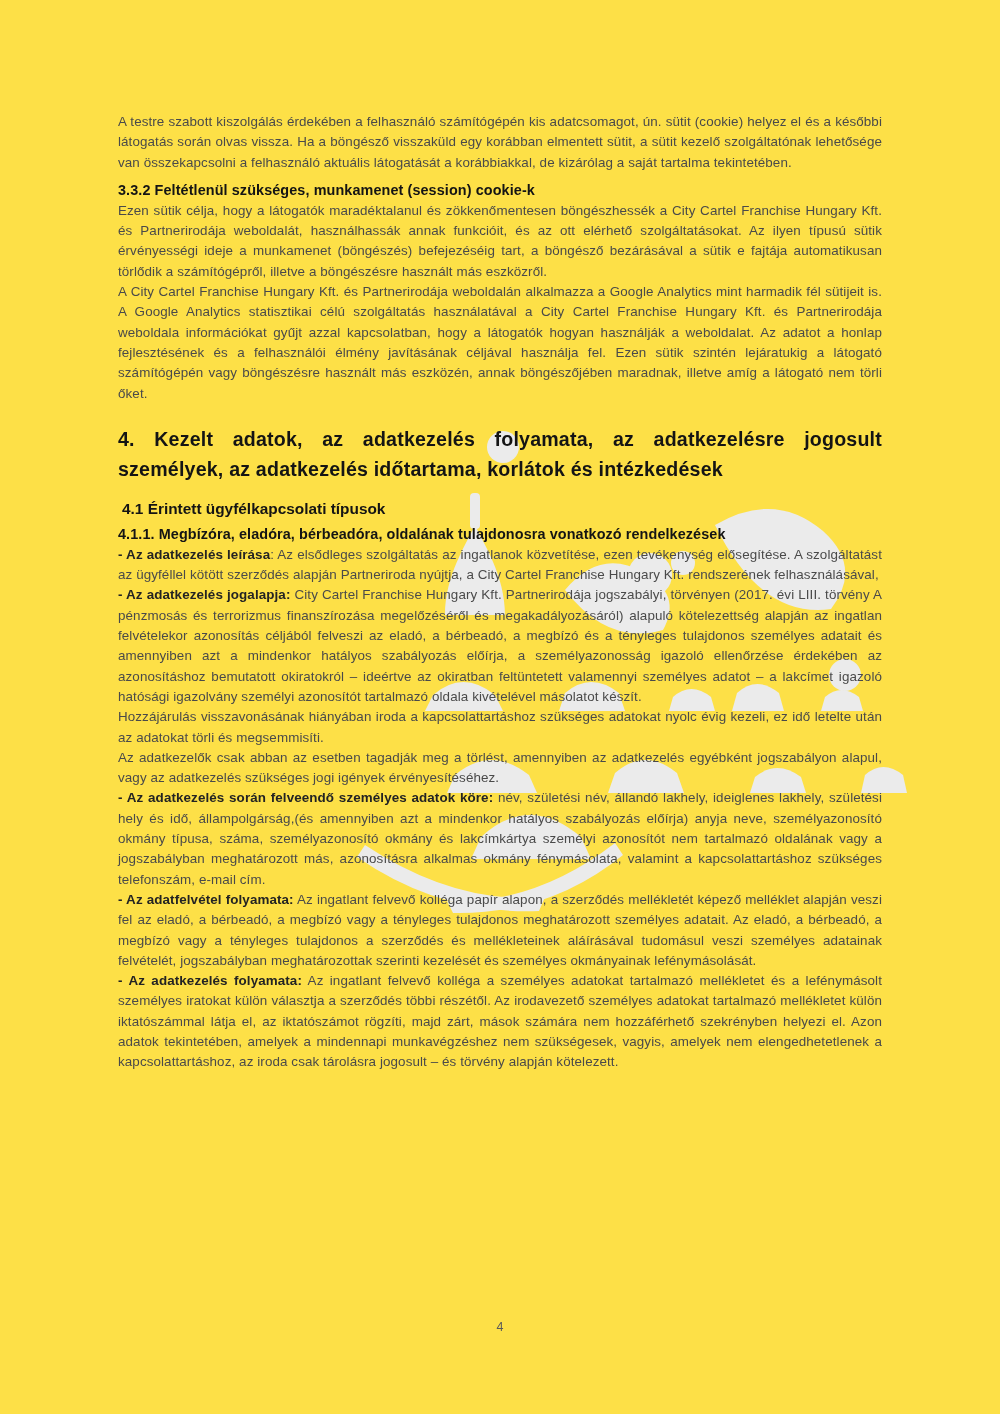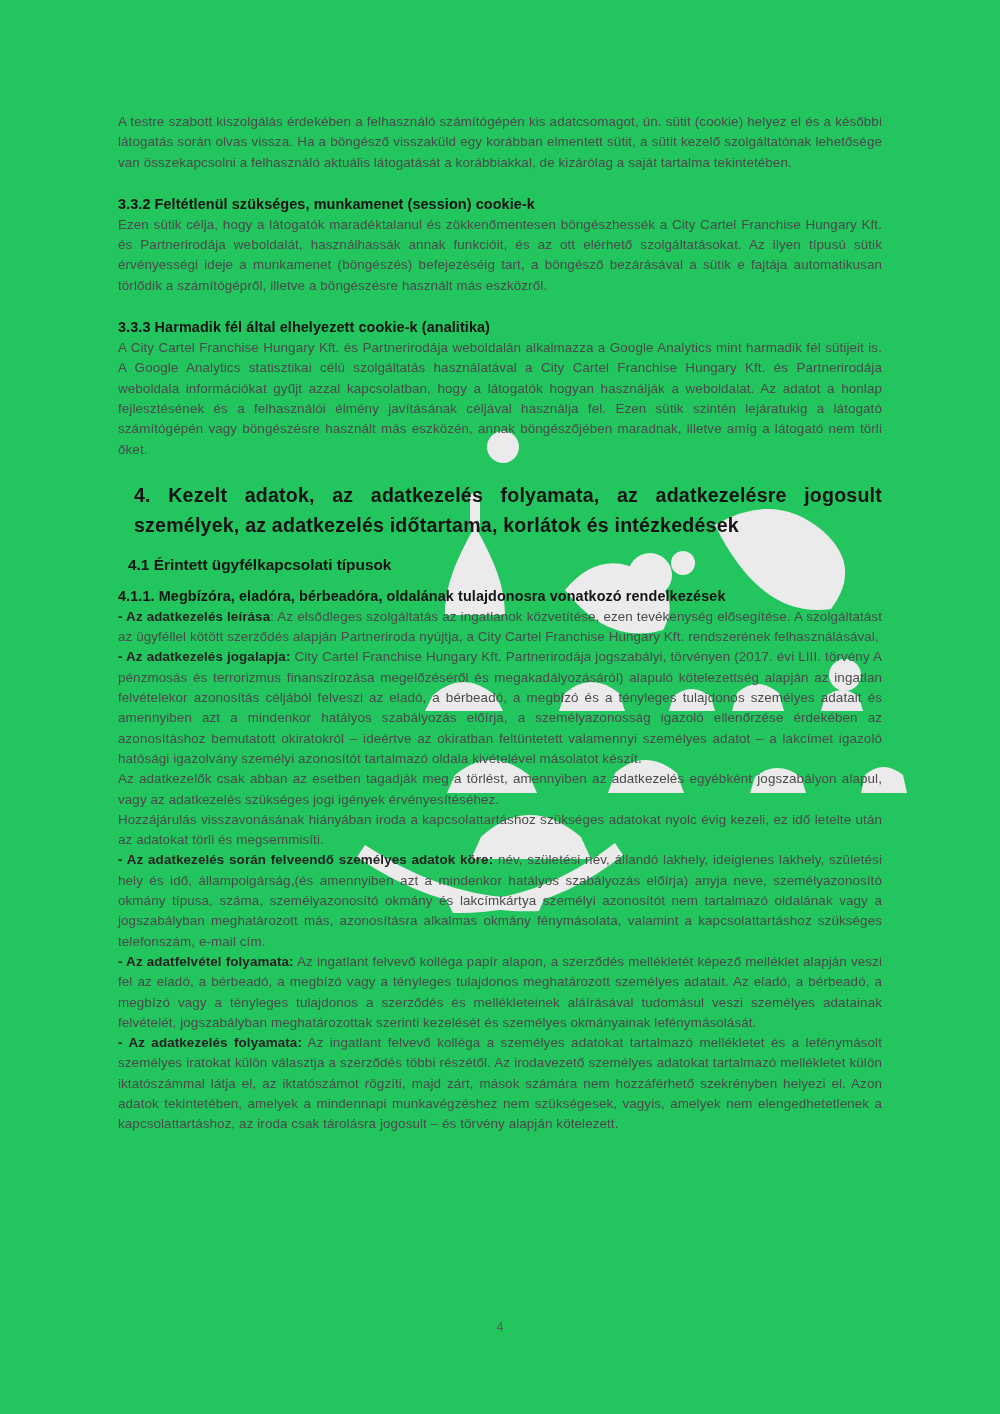--- a/index.html
+++ b/index.html
@@ -1,20 +1,20 @@
 <!DOCTYPE html>
 <html lang="hu"><head>
 <meta charset="utf-8">
 <style>
   html, body { margin: 0; padding: 0; background: #ffffff; }
   .page {
     position: relative;
     width: 1000px;
     height: 1414px;
-    background: #22c55e;
+    background: #fde047;
     overflow: hidden;
     font-family: "Liberation Sans", sans-serif;
   }
   .watermark {
     position: absolute;
     left: 285px;
     top: 375px;
     z-index: 0;
     pointer-events: none;
   }
@@ -33,32 +33,32 @@
   }
   .p .bold { font-weight: 700; color: #232323; }
   .h3, .h3b {
     margin: 0;
     font-size: 14.4px;
     line-height: 21px;
     font-weight: 700;
     color: #141414;
     letter-spacing: 0.1px;
   }
-  .h3 { margin-top: 21px; }
+  .h3 { margin-top: 7px; }
   .h1 {
-    margin: 20px 0 13px 16px;
+    margin: 20px 0 13px 0;
     font-size: 19.6px;
     line-height: 30px;
     font-weight: 800;
     color: #141414;
     text-align: justify;
     letter-spacing: 0.2px;
   }
   .h2 {
-    margin: 10px;
+    margin: 4px;
     font-size: 15.4px;
     line-height: 23px;
     font-weight: 700;
     color: #141414;
   }
   .footer {
     position: absolute;
     left: 0;
     right: 0;
     bottom: 80px;
@@ -101,29 +101,28 @@
 
       <path d="M80 470 q90 60 180 52 l-6 14 q-98 4 -182 -54 Z"></path>
       <path d="M330 468 q-80 62 -168 58 l6 12 q96 2 170 -58 Z"></path>
     </g>
   </svg>
 
   <div class="content">
       <p class="p"><span>A testre szabott kiszolgálás érdekében a felhasználó számítógépén kis adatcsomagot, ún. sütit (cookie) helyez el és a későbbi látogatás során olvas vissza. Ha a böngésző visszaküld egy korábban elmentett sütit, a sütit kezelő szolgáltatónak lehetősége van összekapcsolni a felhasználó aktuális látogatását a korábbiakkal, de kizárólag a saját tartalma tekintetében.</span></p>
       <div class="h3"><span>3.3.2 Feltétlenül szükséges, munkamenet (session) cookie-k</span></div>
       <p class="p"><span>Ezen sütik célja, hogy a látogatók maradéktalanul és zökkenőmentesen böngészhessék a City Cartel Franchise Hungary Kft. és Partnerirodája weboldalát, használhassák annak funkcióit, és az ott elérhető szolgáltatásokat. Az ilyen típusú sütik érvényességi ideje a munkamenet (böngészés) befejezéséig tart, a böngésző bezárásával a sütik e fajtája automatikusan törlődik a számítógépről, illetve a böngészésre használt más eszközről.</span></p>
-      <div class="h3"><span>3.3.3 Harmadik fél által elhelyezett cookie-k (analitika)</span></div>
       <p class="p"><span>A City Cartel Franchise Hungary Kft. és Partnerirodája weboldalán alkalmazza a Google Analytics mint harmadik fél sütijeit is. A  Google Analytics statisztikai célú szolgáltatás használatával a City Cartel Franchise Hungary Kft. és Partnerirodája weboldala információkat gyűjt azzal kapcsolatban, hogy a látogatók hogyan használják a weboldalat. Az adatot a honlap fejlesztésének és a felhasználói élmény javításának céljával használja fel. Ezen sütik szintén lejáratukig a látogató számítógépén vagy böngészésre használt más eszközén, annak böngészőjében maradnak, illetve amíg a látogató nem törli őket.</span></p>
       <div class="h1"><span>4. Kezelt adatok, az adatkezelés folyamata, az adatkezelésre jogosult személyek, az adatkezelés időtartama, korlátok és intézkedések</span></div>
       <div class="h2"><span>4.1 Érintett ügyfélkapcsolati típusok</span></div>
       <div class="h3b"><span>4.1.1.  Megbízóra, eladóra, bérbeadóra, oldalának tulajdonosra vonatkozó rendelkezések</span></div>
       <p class="p"><span class="bold">- Az adatkezelés leírása</span><span>: Az elsődleges szolgáltatás az ingatlanok közvetítése, ezen tevékenység elősegítése. A szolgáltatást az ügyféllel kötött szerződés alapján Partneriroda nyújtja, a City Cartel Franchise Hungary Kft. rendszerének felhasználásával,</span></p>
       <p class="p"><span class="bold">- Az adatkezelés jogalapja:</span><span> City Cartel Franchise Hungary Kft. Partnerirodája jogszabályi, törvényen (2017. évi LIII. törvény A pénzmosás és terrorizmus finanszírozása megelőzéséről és megakadályozásáról) alapuló kötelezettség alapján az ingatlan felvételekor azonosítás céljából felveszi az eladó, a bérbeadó, a megbízó és a tényleges tulajdonos személyes adatait és amennyiben azt a mindenkor hatályos szabályozás előírja, a személyazonosság igazoló ellenőrzése érdekében az azonosításhoz bemutatott okiratokról – ideértve az okiratban feltüntetett valamennyi személyes adatot – a lakcímet igazoló hatósági igazolvány személyi azonosítót tartalmazó oldala kivételével másolatot készít.</span></p>
+      <p class="p"><span>Hozzájárulás visszavonásának hiányában iroda a kapcsolattartáshoz szükséges adatokat nyolc évig kezeli, ez idő letelte után az adatokat törli és megsemmisíti.</span></p>
       <p class="p"><span>Az adatkezelők csak abban az esetben tagadják meg a törlést, amennyiben az adatkezelés egyébként jogszabályon alapul, vagy az adatkezelés szükséges jogi igények érvényesítéséhez.</span></p>
-      <p class="p"><span>Hozzájárulás visszavonásának hiányában iroda a kapcsolattartáshoz szükséges adatokat nyolc évig kezeli, ez idő letelte után az adatokat törli és megsemmisíti.</span></p>
       <p class="p"><span class="bold">- Az adatkezelés során felveendő személyes adatok köre:</span><span> név, születési név, állandó lakhely, ideiglenes lakhely, születési hely és idő, állampolgárság,(és amennyiben azt a mindenkor hatályos szabályozás előírja) anyja neve, személyazonosító okmány típusa, száma, személyazonosító okmány és lakcímkártya személyi azonosítót nem tartalmazó oldalának vagy a jogszabályban meghatározott más, azonosításra alkalmas okmány fénymásolata, valamint a kapcsolattartáshoz szükséges telefonszám, e-mail cím.</span></p>
       <p class="p"><span class="bold">- Az adatfelvétel folyamata:</span><span>  Az ingatlant felvevő kolléga papír alapon, a szerződés mellékletét képező melléklet alapján veszi fel az eladó, a bérbeadó, a megbízó vagy a tényleges tulajdonos meghatározott személyes adatait. Az eladó, a bérbeadó, a megbízó vagy a tényleges tulajdonos a szerződés és mellékleteinek aláírásával tudomásul veszi személyes adatainak felvételét, jogszabályban meghatározottak szerinti kezelését és személyes okmányainak lefénymásolását.</span></p>
       <p class="p"><span class="bold">- Az adatkezelés folyamata:</span><span>  Az ingatlant felvevő kolléga a személyes adatokat tartalmazó mellékletet és a lefénymásolt személyes iratokat külön választja a szerződés többi részétől. Az irodavezető személyes adatokat tartalmazó mellékletet külön iktatószámmal látja el, az iktatószámot rögzíti, majd zárt, mások számára nem hozzáférhető szekrényben helyezi el.  Azon adatok tekintetében, amelyek a mindennapi munkavégzéshez nem szükségesek, vagyis, amelyek nem elengedhetetlenek a kapcsolattartáshoz, az iroda csak tárolásra jogosult – és törvény alapján kötelezett.</span></p>
     </div>
 
   <div class="footer">4</div>
 
 </div>
 
 </body></html>

